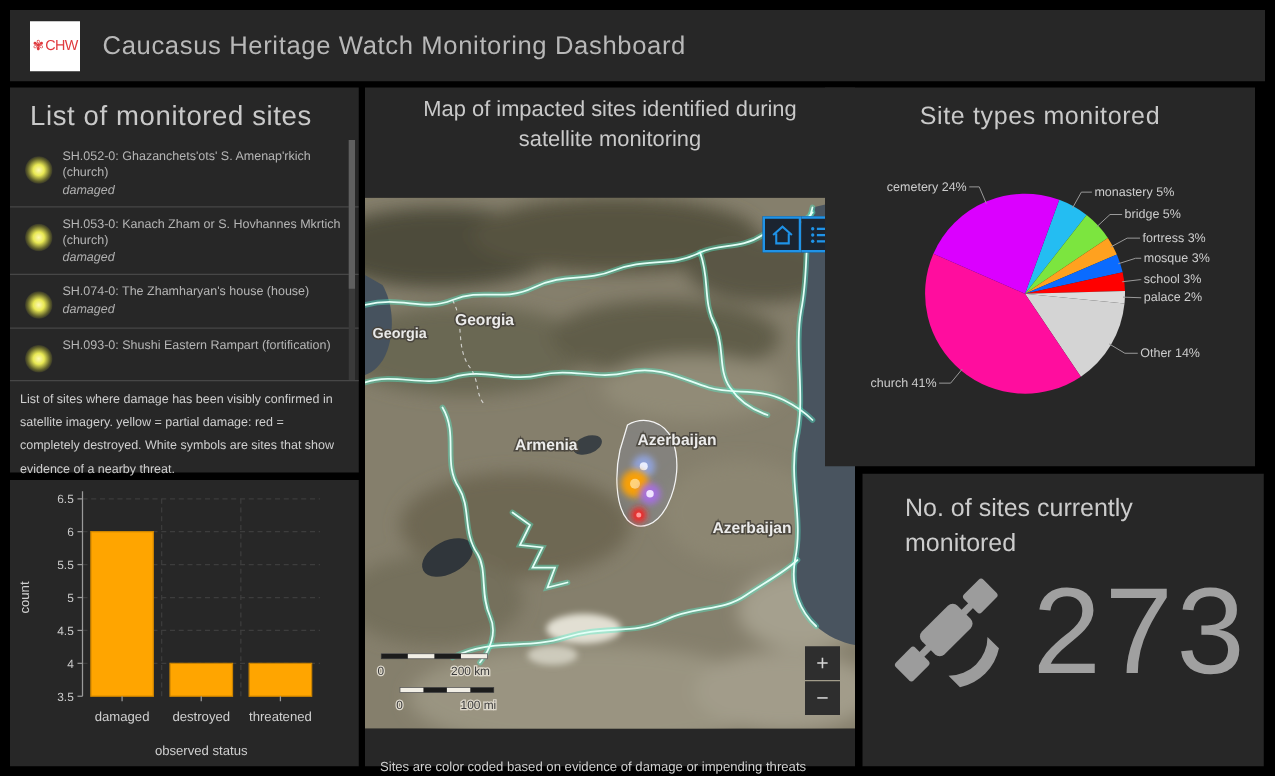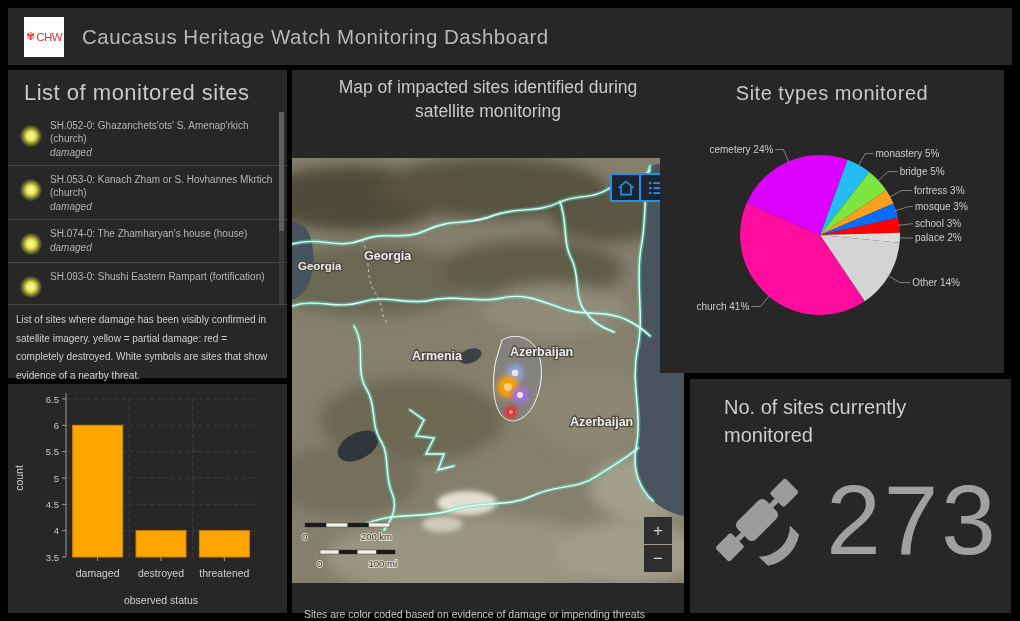--- a/index.html
+++ b/index.html
@@ -68,21 +68,21 @@
   
   #pie-panel { left:660px; top:70px; width:344px; height:303px; }
   .pie-title { color:#c9c9c9; font-size:20px; text-align:center; padding-top:12px; letter-spacing:0.5px; }
   #pie-chart .plabel { fill:#cccccc; font-size:10px; font-family:"Liberation Sans",sans-serif; }
   #pie-chart .pline { fill:none; stroke:#9a9a9a; stroke-width:0.8; }
 
   
   #count-panel { left:690px; top:379px; width:321px; height:234px; }
   .count-title { color:#cccccc; font-size:20px; text-align:left; line-height:1.4;
     padding:14px 34px 0 34px; }
-  .count-row { display:flex; align-items:center; justify-content:center; margin-top:16px; gap:14px; }
+  .count-row { display:flex; align-items:center; justify-content:center; margin-top:0; gap:14px; }
   .count-num { color:#a0a0a0; font-size:98px; letter-spacing:3px; line-height:1; }
 </style>
 </head>
 <body>
 
 <div id="header" class="panel">
   <div class="logo">
     <span class="flower">✾</span>
     <span class="logo-txt">CHW</span>
   </div>

